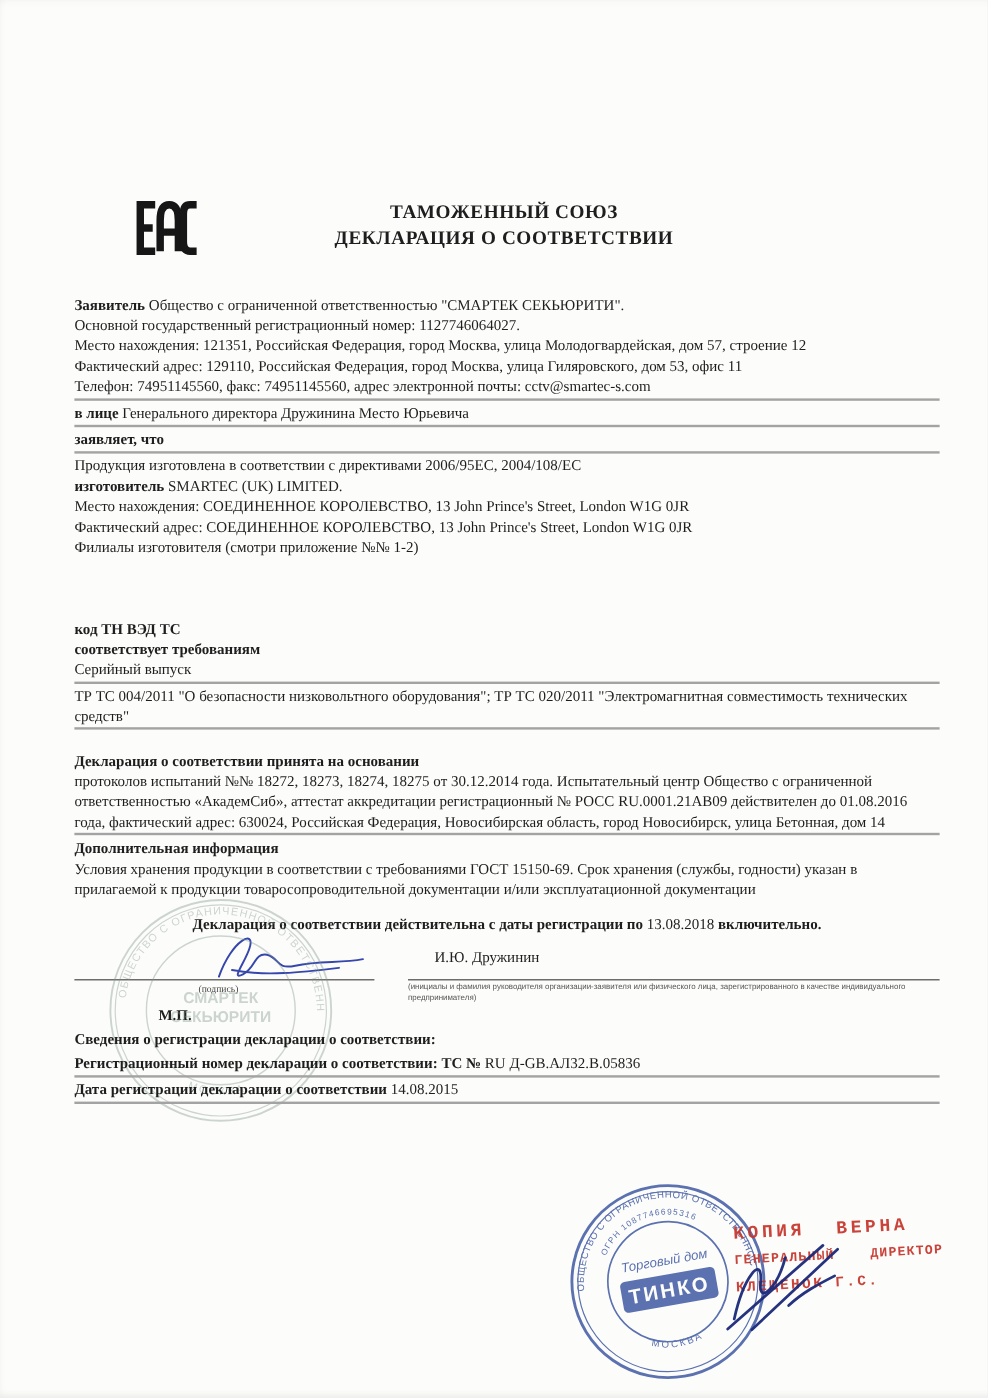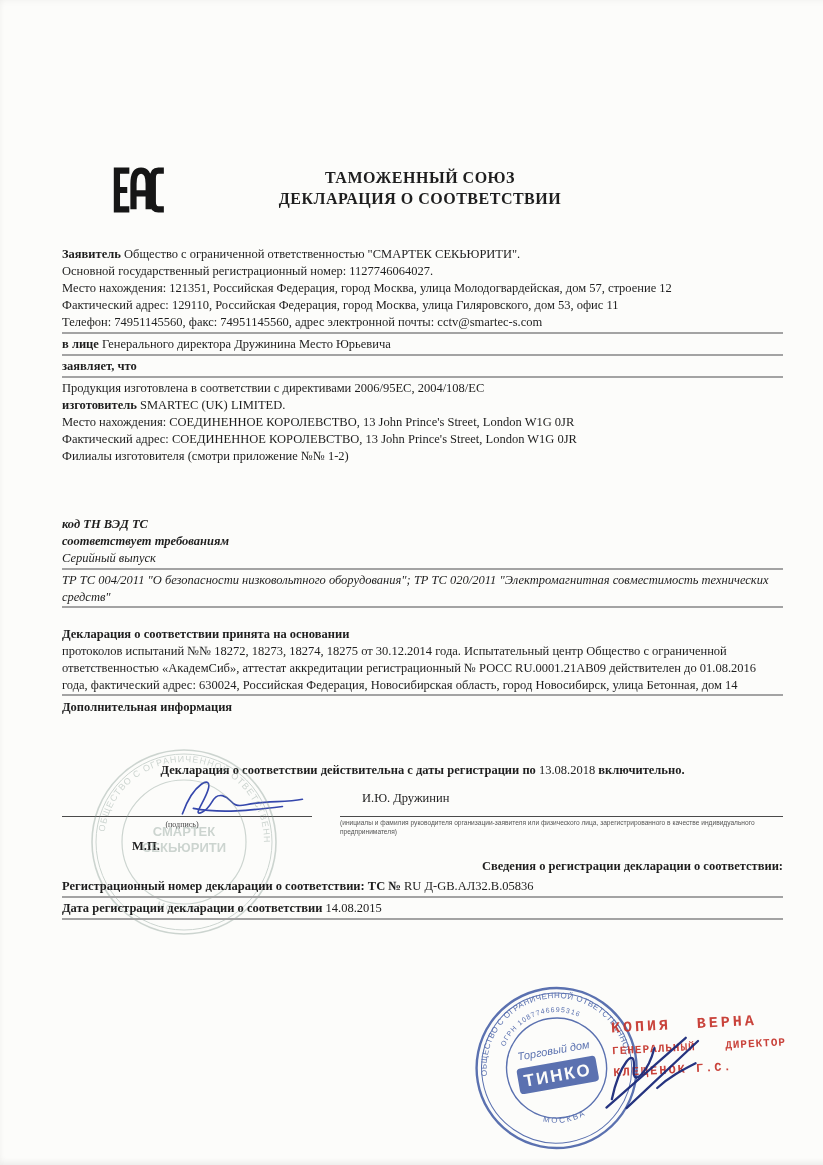--- a/index.html
+++ b/index.html
@@ -78,33 +78,34 @@
     <div class="line">Продукция изготовлена в соответствии с директивами 2006/95ЕС, 2004/108/ЕС</div>
     <div class="line">
       <span class="b">изготовитель</span>
       <span>SMARTEC (UK) LIMITED.</span>
     </div>
     <div class="line">Место нахождения: СОЕДИНЕННОЕ КОРОЛЕВСТВО, 13 John Prince's Street, London W1G 0JR</div>
     <div class="line">Фактический адрес: СОЕДИНЕННОЕ КОРОЛЕВСТВО, 13 John Prince's Street, London W1G 0JR</div>
     <div class="line">Филиалы изготовителя (смотри приложение №№ 1-2)</div>
   </div>
 
-  <div class="sec" style="top:516px;font-style:italic;">
+  <div class="sec" style="top:516px;">
     <div class="coderow">
       <span class="lbl b">код ТН ВЭД ТС</span>
     </div>
     <div class="line b">соответствует требованиям</div>
     <div class="line ul">Серийный выпуск</div>
     <div class="ul">ТР ТС 004/2011 "О безопасности низковольтного оборудования"; ТР ТС 020/2011 "Электромагнитная совместимость технических средств"</div>
   </div>
 
   <div class="sec" style="top:626px;">
     <div class="line b">Декларация о соответствии принята на основании</div>
     <div class="ul">протоколов испытаний №№ 18272, 18273, 18274, 18275 от 30.12.2014 года. Испытательный центр Общество с ограниченной ответственностью «АкадемСиб», аттестат аккредитации регистрационный № РОСС RU.0001.21АВ09 действителен до 01.08.2016 года, фактический адрес: 630024, Российская Федерация, Новосибирская область, город Новосибирск, улица Бетонная, дом 14</div>
     <div class="line b" style="margin-top:3px;">Дополнительная информация</div>
+    <div>Условия хранения продукции в соответствии с требованиями ГОСТ 15150-69. Срок хранения (службы, годности) указан в прилагаемой к продукции товаросопроводительной документации и/или эксплуатационной документации</div>
   </div>
 
   <div class="sec b" style="top:762px;text-align:center;">
     <span>Декларация о соответствии действительна с даты регистрации по</span>
     <span style="font-weight:normal;">13.08.2018</span>
     <span>включительно.</span>
   </div>
 
   <div class="sec" style="top:772px;height:100px;">
     <div class="sig-main">
@@ -141,21 +142,21 @@
         <text font-size="9" letter-spacing="2">
           <textPath href="#fs-bot" startOffset="34%">МОСКВА</textPath>
         </text>
         <text x="98" y="92" text-anchor="middle" font-size="13" font-weight="bold">СМАРТЕК</text>
         <text x="98" y="108" text-anchor="middle" font-size="13" font-weight="bold">СЕКЬЮРИТИ</text>
       </g>
     </svg>
   </div>
 
   <div class="sec" style="top:858px;">
-    <div class="line b" style="margin-bottom:3px;text-align:right;">Сведения о регистрации декларации о соответствии:</div>
+    <div class="line b" style="margin-bottom:3px;">Сведения о регистрации декларации о соответствии:</div>
     <div class="line ul">
       <span class="b">Регистрационный номер декларации о соответствии: ТС №</span>
       <span>RU Д-GB.АЛ32.В.05836</span>
     </div>
     <div class="line ul">
       <span class="b">Дата регистрации декларации о соответствии</span>
       <span>14.08.2015</span>
     </div>
   </div>
 

